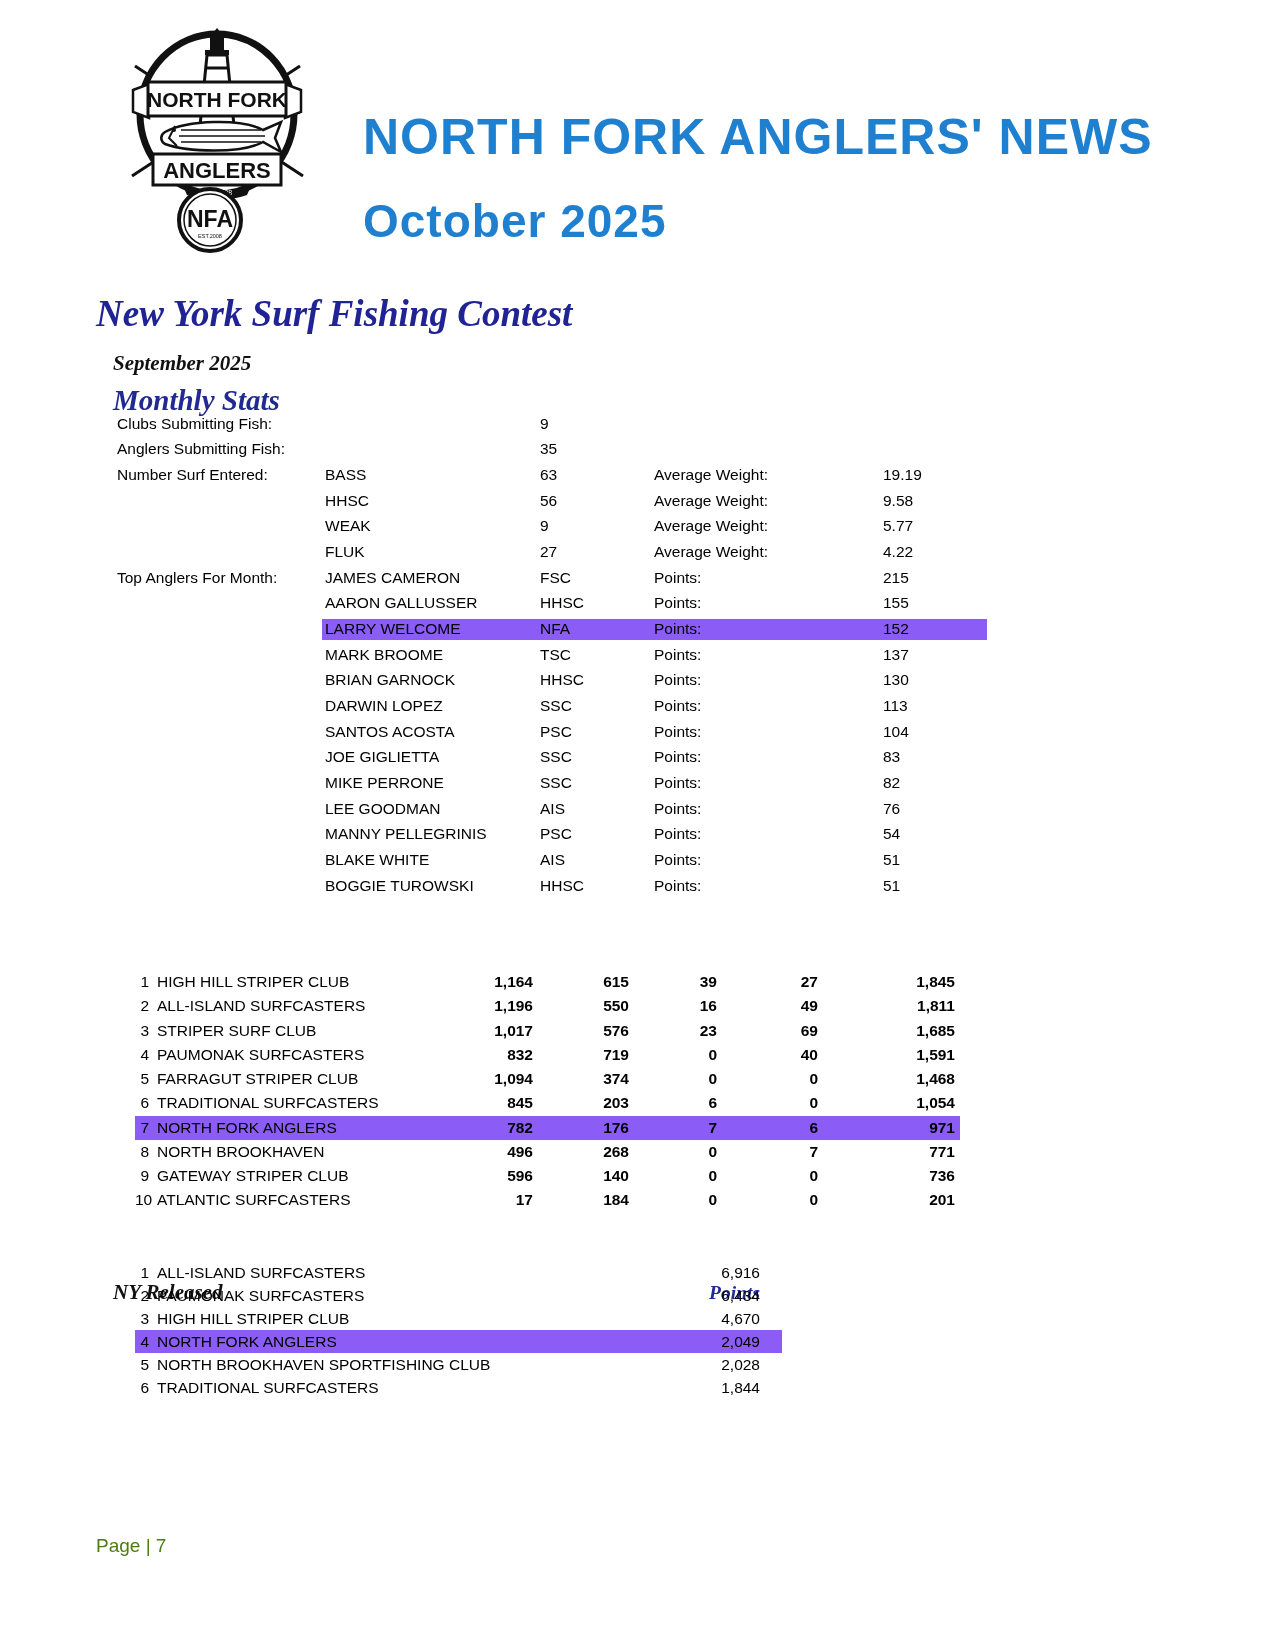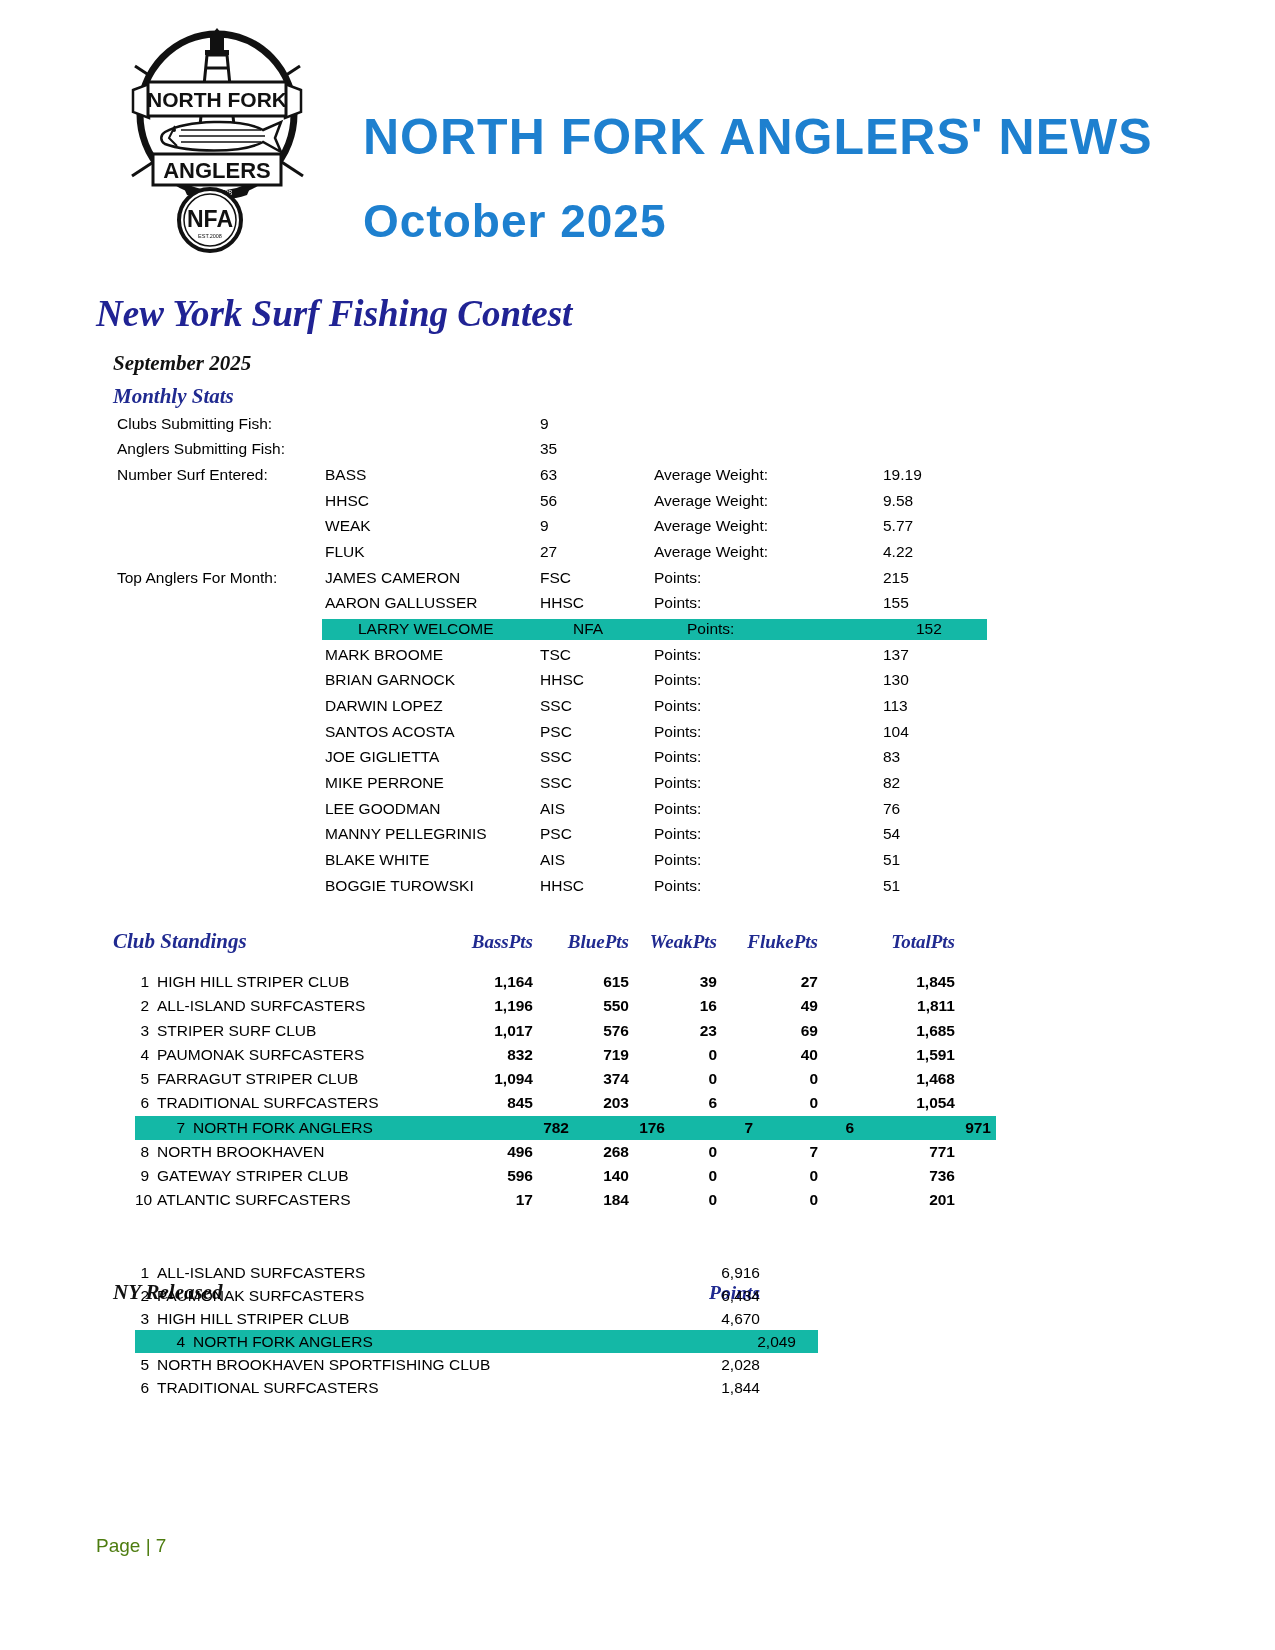--- a/index.html
+++ b/index.html
@@ -12,31 +12,31 @@
   .news-title{font-family:"Liberation Sans",sans-serif;font-weight:bold;font-size:50px;
               color:#1e80cf;letter-spacing:1px;white-space:nowrap;}
   .news-month{font-family:"Liberation Sans",sans-serif;font-weight:bold;font-size:46px;
               color:#1e80cf;letter-spacing:1px;margin-top:28px;white-space:nowrap;}
   
   .contest-title{position:absolute;left:96px;top:292px;font-family:"Liberation Serif",serif;
                  font-style:italic;font-weight:bold;font-size:37px;color:#202394;white-space:nowrap;}
   .month-label{position:absolute;left:113px;top:351px;font-family:"Liberation Serif",serif;
                font-style:italic;font-weight:bold;font-size:21px;color:#111;}
   .stats-label{position:absolute;left:113px;top:384px;font-family:"Liberation Serif",serif;
-               font-style:italic;font-weight:bold;font-size:21px;color:#202a90;}
+               font-style:italic;font-weight:bold;font-size:29px;color:#202a90;}
   
   .stats{position:absolute;left:117px;top:411px;width:870px;}
   .srow{display:flex;height:25.66px;align-items:center;font-size:15.5px;white-space:nowrap;}
   .srow .c1{width:205px;flex:none;}
   .sbody{display:flex;flex:1;height:21px;align-items:center;padding-left:3px;}
   .sbody .c2{width:215px;flex:none;}
   .sbody .c3{width:114px;flex:none;}
   .sbody .c4{width:229px;flex:none;}
   .sbody .c5{flex:1;}
-  .hl{background:#14b8a6;padding-left:36px;}
+  .hl{background:#8b5cf6;}
   
   .shead{position:absolute;left:113px;top:929px;width:842px;display:flex;align-items:baseline;
          font-family:"Liberation Serif",serif;font-style:italic;font-weight:bold;color:#202a90;}
   .shead .stitle{width:294px;flex:none;font-size:21px;}
   .shead .h-num{font-size:19px;text-align:right;flex:none;}
   .h-bass{width:126px;} .h-blue{width:96px;} .h-weak{width:88px;} .h-fluke{width:101px;} .h-total{width:137px;}
   .standings{position:absolute;left:135px;top:970px;}
   .crow{display:flex;height:24.25px;align-items:center;font-size:15.5px;width:820px;
         padding-right:5px;white-space:nowrap;}
   .crow .rank{width:14px;text-align:right;flex:none;}
@@ -294,28 +294,20 @@
         <span class="c1"></span>
         <div class="sbody">
           <span class="c2">BOGGIE TUROWSKI</span>
           <span class="c3">HHSC</span>
           <span class="c4">Points:</span>
           <span class="c5">51</span>
         </div>
       </div>
     </div>
 
-  <div class="shead">
-    <span class="stitle">Club Standings</span>
-    <span class="h-num h-bass">BassPts</span>
-    <span class="h-num h-blue">BluePts</span>
-    <span class="h-num h-weak">WeakPts</span>
-    <span class="h-num h-fluke">FlukePts</span>
-    <span class="h-num h-total">TotalPts</span>
-  </div>
   <div class="standings" id="standings-rows">
       <div class="crow">
         <span class="rank">1</span>
         <span class="club">HIGH HILL STRIPER CLUB</span>
         <span class="num bass">1,164</span>
         <span class="num blue">615</span>
         <span class="num weak">39</span>
         <span class="num fluke">27</span>
         <span class="num total">1,845</span>
       </div>

